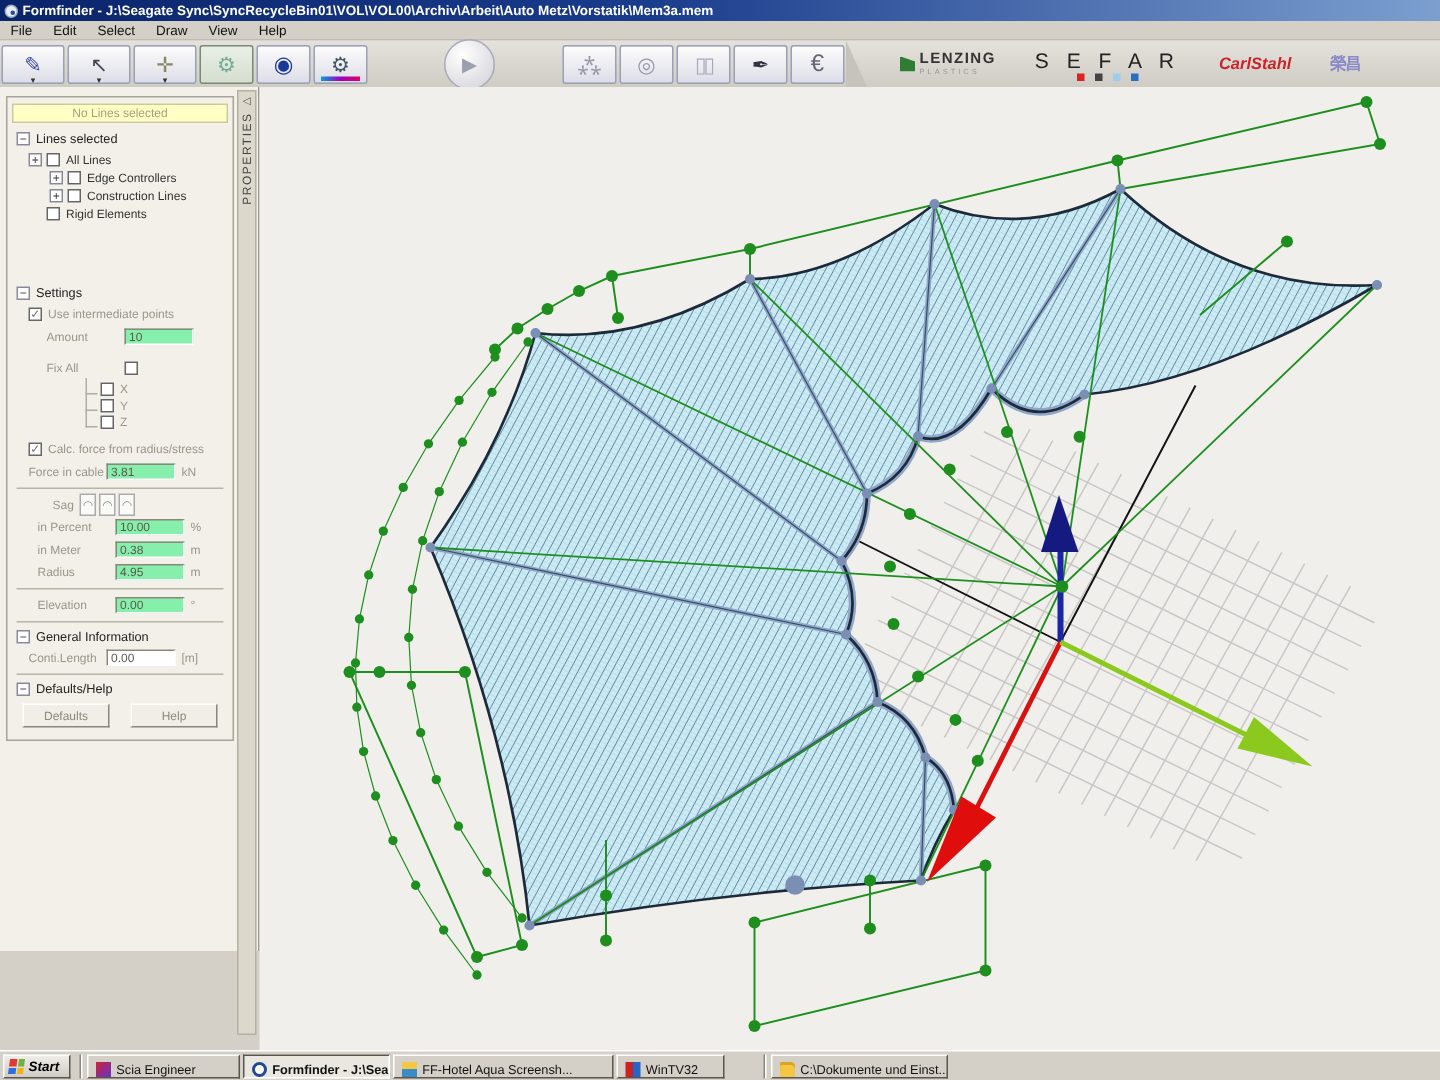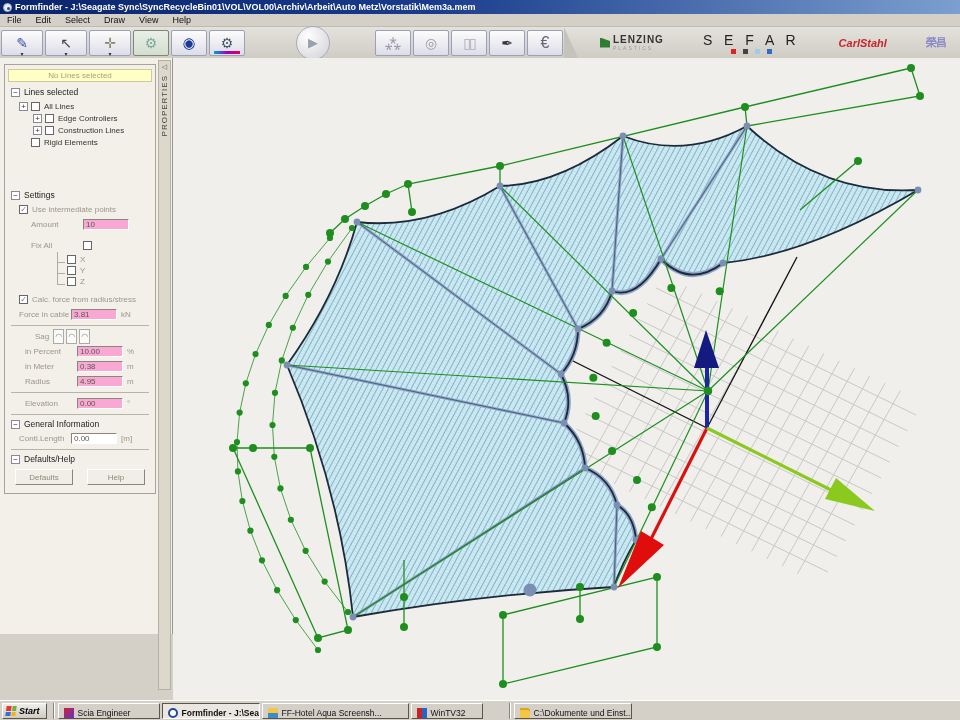--- a/index.html
+++ b/index.html
@@ -30,21 +30,21 @@
   .tbtn .rainbow { position:absolute; bottom:1px; left:4px; right:4px; height:3px;
     background:linear-gradient(90deg,#00a0e0,#a000c0,#e00060); }
   .tbtn.blueman { color:#1a3a9a; font-size:15px; }
   #playbtn { width:34px; height:34px; border-radius:50%; margin:0 4px;
     background:radial-gradient(circle at 35% 30%,#ffffff,#cfcfd6); border:1px solid #aab;
     display:flex; align-items:center; justify-content:center; color:#9aa0ad; font-size:13px; cursor:pointer; }
   .tb-gap { width:46px; } .tb-gap2 { width:40px; }
   #tb-slant { width:0; height:0; border-left:14px solid #c6c3bb; border-top:31px solid transparent; }
 
   
-  #logos { display:flex; align-items:center; margin-left:22px; gap:39px; }
+  #logos { display:flex; align-items:center; margin-left:22px; gap:26px; }
   .logo-lenzing { display:flex; align-items:center; font-size:10px; font-weight:bold; color:#333; letter-spacing:1px; }
   .logo-lenzing .sq { width:10px; height:10px; background:#2e7d32; margin-right:3px; clip-path:polygon(0 0,100% 35%,100% 100%,0 100%); }
   .logo-lenzing small { display:block; font-size:5px; color:#999; letter-spacing:2px; font-weight:normal; }
   .logo-sefar { font-size:14px; font-weight:normal; color:#222; letter-spacing:4px; }
   .logo-sefar .dots { display:flex; gap:7px; justify-content:center; margin-top:1px; }
   .logo-sefar .dots i { width:5px; height:5px; }
   .logo-carlstahl { font-size:11px; font-weight:bold; font-style:italic; color:#c8252c; }
   .logo-stylized { font-size:11px; font-weight:bold; color:#8a8ac8; letter-spacing:-1px; }
 
   
@@ -58,21 +58,21 @@
   .sec-head { display:flex; align-items:center; font-size:8.5px; color:#222; margin:4px 0 3px 6px; }
   .exp { width:9px; height:9px; border:1px solid #889; background:#fff; font-size:8px; line-height:7px; text-align:center; color:#333; margin-right:4px; flex:0 0 auto; cursor:pointer; }
   .tree { font-size:8px; color:#333; margin-left:14px; }
   .trow { display:flex; align-items:center; height:12px; cursor:default; }
   .trow .exp { margin-right:3px; }
   .cb { width:9px; height:9px; border:1px solid #666; background:#fff; font-size:8px; line-height:8px; text-align:center; color:#777; margin-right:4px; flex:0 0 auto; cursor:pointer; }
   .indent1 { margin-left:14px; }
   .sep { border-top:1px solid #b8b4a8; margin:4px 6px; }
   .frow { display:flex; align-items:center; font-size:8px; color:#9c968a; margin:2px 0 2px 14px; height:13px; }
   .frow .lab { width:52px; flex:0 0 auto; }
-  .frow input { width:46px; height:11px; font-size:8px; color:#5c584e; background:#f9a8d4;
+  .frow input { width:46px; height:11px; font-size:8px; color:#5c584e; background:#86efac;
     border:1px solid; border-color:#8a867c #fff #fff #8a867c; padding:0 2px; }
   .frow input.white { background:#fff; }
   .frow .unit { margin-left:4px; color:#9c968a; }
   .sagbtns { display:flex; gap:2px; margin-left:4px; }
   .sagbtns i { width:11px; height:15px; background:#fafaf6; border:1px solid #aaa; font-size:8px; color:#889; text-align:center; line-height:14px; font-style:normal; cursor:pointer; }
   .xyz { margin-left:52px; font-size:8px; color:#9c968a; }
   .xyz .xr { display:flex; align-items:center; height:11px; }
   .xyz .conn { width:8px; height:11px; border-left:1px solid #b0aca0; border-bottom:1px solid #b0aca0; margin-right:2px; margin-bottom:5px; }
   .btnrow { display:flex; gap:14px; margin:5px 10px 4px; }
   .btnrow button { flex:1; height:16px; font-size:8px; color:#8c887c; background:#f0eee6;

